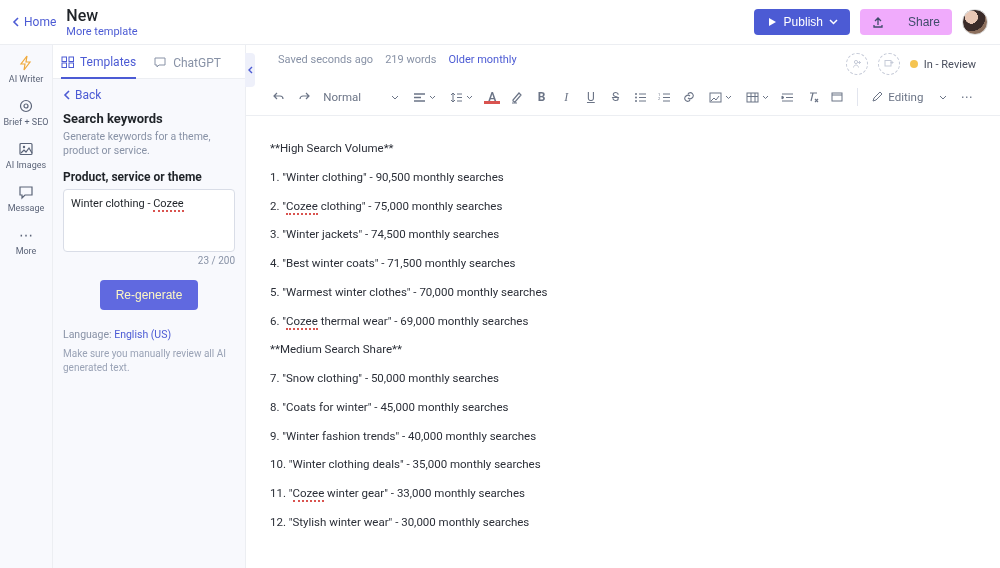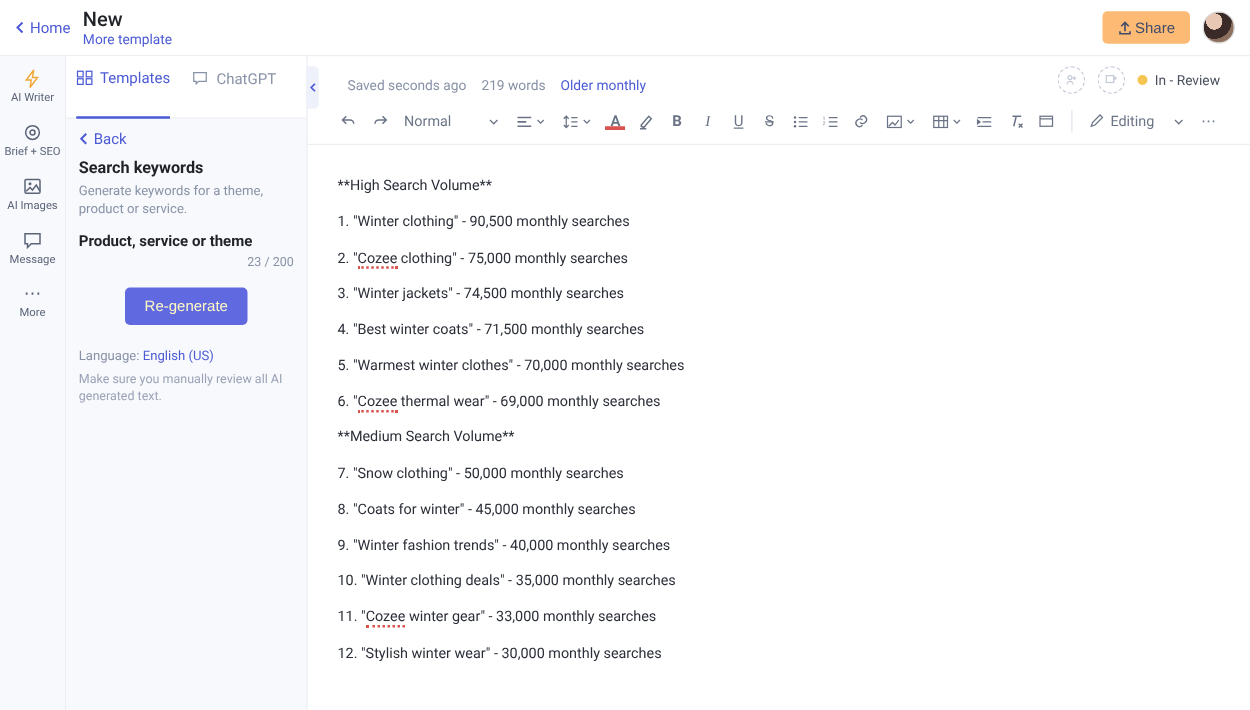--- a/index.html
+++ b/index.html
@@ -6,49 +6,49 @@
   body{font-family:-apple-system,BlinkMacSystemFont,"Segoe UI",Roboto,sans-serif;font-size:12px;color:#1f2328;background:#fff;width:1000px;height:568px;overflow:hidden}
   
   .hdr{display:flex;align-items:center;justify-content:space-between;padding:6px 12px;border-bottom:1px solid #eceef2;background:#fff}
   .hdr-left{display:flex;align-items:center;gap:10px}
   .home-link{color:#4c5bd4;display:flex;align-items:center;gap:4px;cursor:pointer;font-size:12px}
   .title-wrap{}
   .title{font-size:16px;font-weight:500}
   .apply{color:#4c5bd4;font-size:11px;cursor:pointer}
   .hdr-right{display:flex;align-items:center;gap:10px}
   .btn-publish{background:#4c5bd4;color:#fff;border:none;border-radius:4px;padding:6px 12px;display:flex;align-items:center;gap:6px;cursor:pointer;font-size:12px}
-  .btn-share{background:#fdba74;color:#3f4c6a;border:none;border-radius:4px;padding:6px 12px;display:flex;align-items:center;gap:2px;cursor:pointer;font-size:12px}
+  .btn-share{background:#f0abfc;color:#3f4c6a;border:none;border-radius:4px;padding:6px 12px;display:flex;align-items:center;gap:24px;cursor:pointer;font-size:12px}
   .avatar{width:26px;height:26px;border-radius:50%;background:radial-gradient(circle at 35% 30%,#e8c7b5 0 28%,#3a2b29 29% 60%,#8c6f5d 61% 100%);border:1px solid #ddd}
   
   .main{display:flex;height:calc(568px - 38px)}
   .rail{width:53px;background:#f8f9fd;border-right:1px solid #eceef2;display:flex;flex-direction:column;align-items:center;padding-top:10px;gap:14px}
   .rail-item{width:100%;text-align:center;font-size:9px;color:#5b6478;cursor:pointer}
   .rail-item .ri-icon{display:block;margin:0 auto 3px;width:18px;height:16px;color:#5b6478}
   .rail-item.active .ri-icon{color:#f0a93a}
   
   .panel{width:193px;background:#f8f9fd;border-right:1px solid #eceef2;display:flex;flex-direction:column;position:relative}
   .tabs{display:flex;gap:18px;padding:10px 8px 0;border-bottom:1px solid #eceef2;background:#fff}
-  .tab{display:flex;align-items:center;gap:5px;color:#8892a6;cursor:pointer;padding-bottom:24px;font-size:12px}
+  .tab{display:flex;align-items:center;gap:5px;color:#8892a6;cursor:pointer;padding-bottom:8px;font-size:12px}
   .tab.active{color:#4c5bd4;border-bottom:2px solid #4c5bd4;margin-bottom:-1px}
   .back{display:flex;align-items:center;gap:4px;color:#4c5bd4;padding:9px 10px;cursor:pointer;font-size:12px}
   .pcontent{padding:0 10px 10px}
   .ptitle{font-size:13px;font-weight:700;margin-bottom:4px}
   .pdesc{font-size:10.5px;color:#8892a6;margin-bottom:12px;line-height:1.35}
   .flabel{font-size:12px;font-weight:700;margin-bottom:5px}
   .tarea{width:100%;height:63px;border:1px solid #d9dde7;border-radius:4px;padding:7px;font-family:inherit;font-size:11px;resize:none;background:#fff}
   .tarea-val{border-bottom:2px dotted #d9534f;display:inline}
   .count{text-align:right;font-size:10px;color:#8892a6;margin-top:3px}
   .regen{display:block;margin:14px auto 0;background:#6069e0;color:#fef9c3;border:none;border-radius:4px;padding:8px 16px;cursor:pointer;font-size:12px}
   .lang{font-size:10.5px;color:#8892a6;margin-top:18px}
   .lang-v{color:#4c5bd4;cursor:pointer}
   .warn{font-size:10px;color:#9aa3b6;margin-top:6px;line-height:1.35}
   .collapse{position:absolute;right:-10px;top:8px;width:10px;height:34px;background:#eef0fa;border-radius:0 4px 4px 0;display:flex;align-items:center;justify-content:center;cursor:pointer;color:#4c5bd4}
   
   .editor{flex:1;display:flex;flex-direction:column;overflow:hidden}
-  .ed-top{display:flex;align-items:flex-end;justify-content:space-between;padding:8px 24px 4px 32px}
+  .ed-top{display:flex;align-items:flex-start;justify-content:space-between;padding:8px 24px 4px 32px}
   .ed-meta{display:flex;align-items:center;gap:12px;font-size:11px;color:#8892a6}
   .ed-meta .older{color:#4c5bd4;cursor:pointer}
   .ed-status{display:flex;align-items:center;gap:10px}
   .dashed{width:22px;height:22px;border:1.5px dashed #c6cbd8;border-radius:50%;display:flex;align-items:center;justify-content:center;color:#c6cbd8;font-size:10px}
   .status-pill{display:flex;align-items:center;gap:6px;font-size:11px;color:#4a4f5e}
   .status-dot{width:8px;height:8px;border-radius:50%;background:#f5c451}
   .toolbar{display:flex;align-items:center;gap:6px;padding:6px 24px 6px 24px;border-bottom:1px solid #eceef2}
   .tbtn{width:24px;height:24px;display:flex;align-items:center;justify-content:center;color:#6b7486;cursor:pointer;border-radius:3px;font-size:12px}
   .tsel{display:flex;align-items:center;gap:30px;border:none;background:transparent;color:#6b7486;cursor:pointer;padding:0 4px;font-size:11.5px}
   .tsel.sm{gap:3px}
@@ -69,20 +69,29 @@
           <path d="M6 1 2 5l4 4" fill="none" stroke="currentColor" stroke-width="1.6"></path>
         </svg>
       <span>Home</span>
     </div>
     <div class="title-wrap">
       <div class="title">New</div>
       <div class="apply">More template</div>
     </div>
   </div>
   <div class="hdr-right">
+    <button class="btn-publish">
+      <svg width="12" height="12" viewBox="0 0 12 12">
+          <path d="M3 2v8l7-4z" fill="#fff"></path>
+        </svg>
+      <span>Publish</span>
+      <svg width="9" height="6" viewBox="0 0 9 6">
+          <path d="M1 1 4.5 4.5 8 1" fill="none" stroke="#fff" stroke-width="1.5"></path>
+        </svg>
+    </button>
     <button class="btn-share">
       <svg width="12" height="12" viewBox="0 0 12 12">
           <path d="M6 9V2M3 5l3-3 3 3M2 9v2h8V9" fill="none" stroke="currentColor" stroke-width="1.3"></path>
         </svg>
       <span>Share</span>
     </button>
     <div class="avatar"></div>
   </div>
 </div>
 
@@ -143,20 +152,21 @@
     <div class="back">
       <svg width="8" height="10" viewBox="0 0 8 10">
           <path d="M6 1 2 5l4 4" fill="none" stroke="currentColor" stroke-width="1.6"></path>
         </svg>
       <span>Back</span>
     </div>
     <div class="pcontent">
       <div class="ptitle">Search keywords</div>
       <div class="pdesc">Generate keywords for a theme, product or service.</div>
       <div class="flabel">Product, service or theme</div>
+      <div class="tarea" contenteditable="true" style=""><span>Winter clothing - </span><span class="tarea-val">Cozee</span></div>
       <div class="count">23 / 200</div>
       <button class="regen">Re-generate</button>
       <div class="lang">
         <span>Language: </span><span class="lang-v">English (US)</span>
       </div>
       <div class="warn">Make sure you manually review all AI generated text.</div>
     </div>
     <div class="collapse">
       <svg width="6" height="8" viewBox="0 0 6 8">
           <path d="M5 1 2 4l3 3" fill="none" stroke="currentColor" stroke-width="1.4"></path>
@@ -306,21 +316,21 @@
     </div>
 
     <div class="doc">
       <p>**High Search Volume**</p>
       <p>1. "Winter clothing" - 90,500 monthly searches</p>
       <p><span>2. "</span><span class="sq">Cozee</span><span> clothing" - 75,000 monthly searches</span></p>
       <p>3. "Winter jackets" - 74,500 monthly searches</p>
       <p>4. "Best winter coats" - 71,500 monthly searches</p>
       <p>5. "Warmest winter clothes" - 70,000 monthly searches</p>
       <p><span>6. "</span><span class="sq">Cozee</span><span> thermal wear" - 69,000 monthly searches</span></p>
-      <p>**Medium Search Volume**</p>
+      <p>**Medium Search Share**</p>
       <p>7. "Snow clothing" - 50,000 monthly searches</p>
       <p>8. "Coats for winter" - 45,000 monthly searches</p>
       <p>9. "Winter fashion trends" - 40,000 monthly searches</p>
       <p>10.  "Winter clothing deals" - 35,000 monthly searches</p>
       <p><span>11. "</span><span class="sq">Cozee</span><span> winter gear" - 33,000 monthly searches</span></p>
       <p>12. "Stylish winter wear" - 30,000 monthly searches</p>
     </div>
   </div>
 </div>
 

